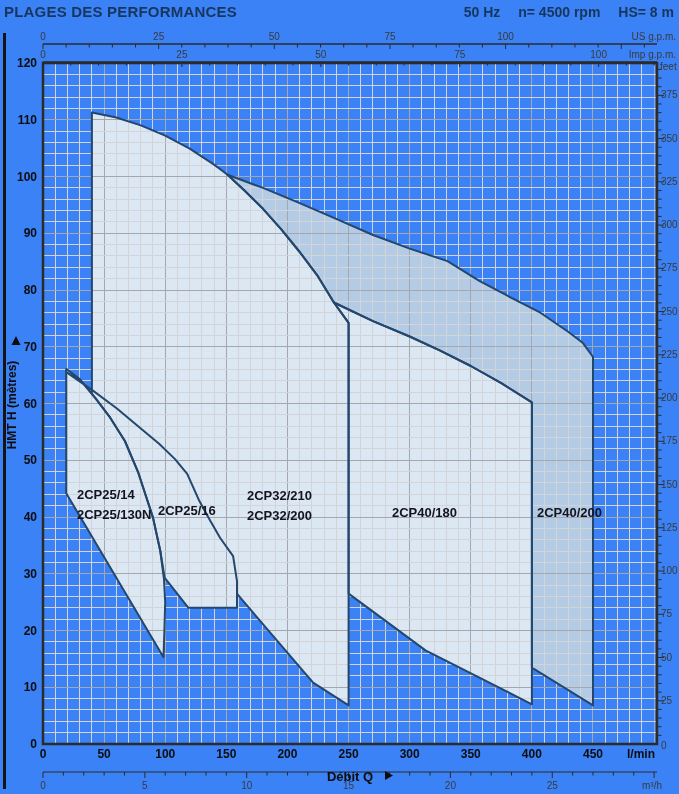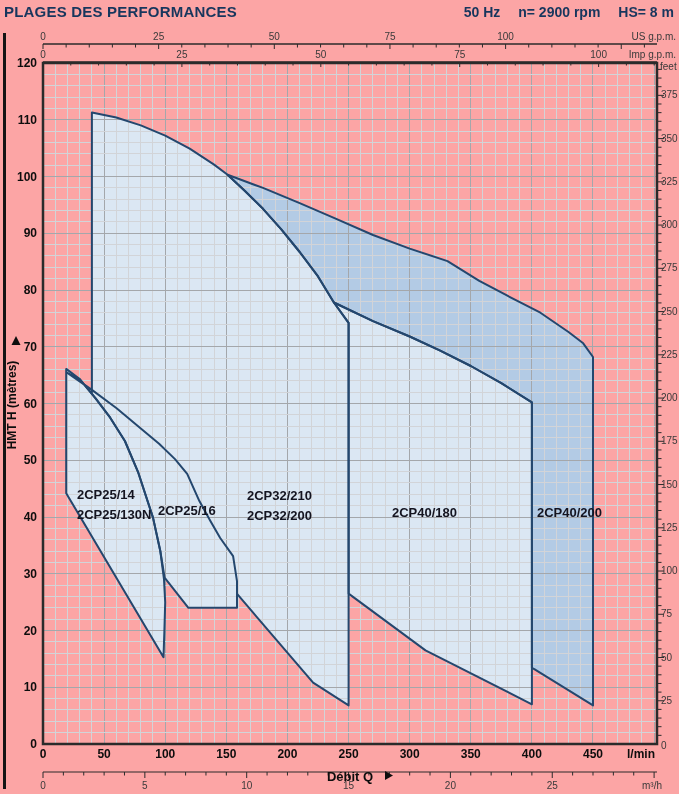--- a/index.html
+++ b/index.html
@@ -1,31 +1,31 @@
 <!DOCTYPE html>
 <html><head>
 <meta charset="utf-8">
 <style>
   html,body{margin:0;padding:0;background:#fff;}
   body{width:679px;height:794px;overflow:hidden;font-family:"Liberation Sans",sans-serif;}
-  .page{position:relative;width:679px;height:794px;background:#fca5a5;}
+  .page{position:relative;width:679px;height:794px;background:#3b82f6;}
   .title{position:absolute;left:4px;top:3px;font-size:15px;font-weight:bold;color:#17365d;letter-spacing:.2px;}
   .conds{position:absolute;right:5px;top:4px;display:flex;gap:18px;font-size:14px;font-weight:bold;color:#17365d;}
   .leftbar{position:absolute;left:3px;top:33px;width:3px;height:756px;background:#141414;}
   #chart{position:absolute;left:0;top:0;width:679px;height:794px;}
   svg text{font-family:"Liberation Sans",sans-serif;}
 </style>
 </head>
 <body>
 
 <div class="page">
   <div class="title">PLAGES DES PERFORMANCES</div>
   <div class="conds">
     <span>50 Hz</span>
-    <span>n= 2900 rpm</span>
+    <span>n= 4500 rpm</span>
     <span>HS= 8 m</span>
   </div>
   <div class="leftbar"></div>
   <div id="chart"><svg width="679" height="794" viewBox="0 0 679 794">
         <g>
           <path d="M91.9 112.4 L116.3 117.5 L140.8 125.4 L165.2 135.6 L189.7 148.7 L214.1 164.6 L227.6 174.8 L244.7 190.7 L263.0 208.8 L281.3 229.3 L299.7 252.0 L318.0 276.4 L333.9 302.5 L348.6 322.9 L348.6 705.4 L313.1 682.7 L238.6 595.3 L91.9 446.1 Z" fill="#dbe7f3" stroke="none"></path>
           <path d="M333.9 302.5 L373.0 321.2 L409.7 336.5 L440.2 350.7 L470.8 366.0 L501.3 383.1 L531.9 402.4 L531.9 704.3 L425.5 650.4 L348.6 593.6 L348.6 322.9 Z" fill="#dbe7f3" stroke="none"></path>
           <path d="M67.4 372.9 L91.9 389.9 L116.3 408.0 L140.8 428.5 L159.1 443.8 L175.0 459.1 L187.2 473.9 L199.4 501.1 L210.4 521.0 L220.2 538.0 L233.1 556.2 L237.0 581.1 L237.0 607.8 L188.4 607.8 L164.6 577.7 L160.3 551.0 L153.0 517.6 L138.3 472.7 L124.9 441.0 L110.2 417.7 L95.6 398.4 L79.7 379.1 Z" fill="#dbe7f3" stroke="none"></path>
           <path d="M66.2 368.9 L79.7 379.1 L95.6 398.4 L110.2 417.7 L124.9 441.0 L138.3 472.7 L153.0 517.6 L160.3 551.0 L164.0 579.4 L165.2 602.1 L164.4 630.5 L163.5 657.2 L66.2 493.2 Z" fill="#dbe7f3" stroke="none"></path>
           <path d="M227.6 174.8 L263.0 187.9 L299.7 203.2 L333.9 217.9 L373.0 235.0 L409.7 248.6 L447.5 261.1 L479.3 280.9 L507.4 295.7 L540.4 312.7 L568.5 332.0 L583.2 343.3 L593.0 357.0 L593.0 705.4 L534.3 669.1 L531.9 668.0 L531.9 402.4 L501.3 383.1 L470.8 366.0 L440.2 350.7 L409.7 336.5 L373.0 321.2 L333.9 302.5 L318.0 276.4 L299.7 252.0 L281.3 229.3 L263.0 208.8 L244.7 190.7 Z" fill="#b3cbe5" stroke="none"></path>

